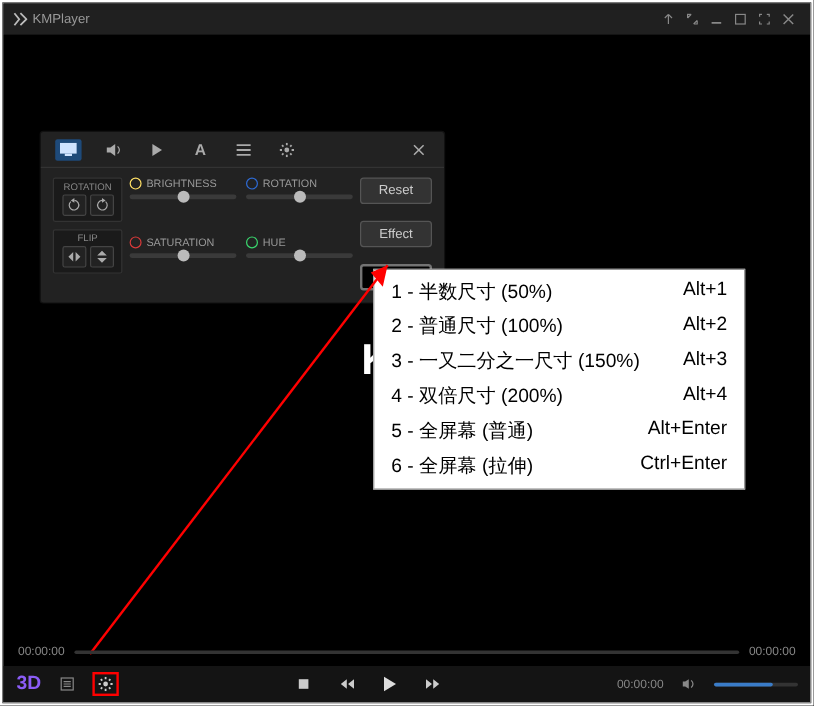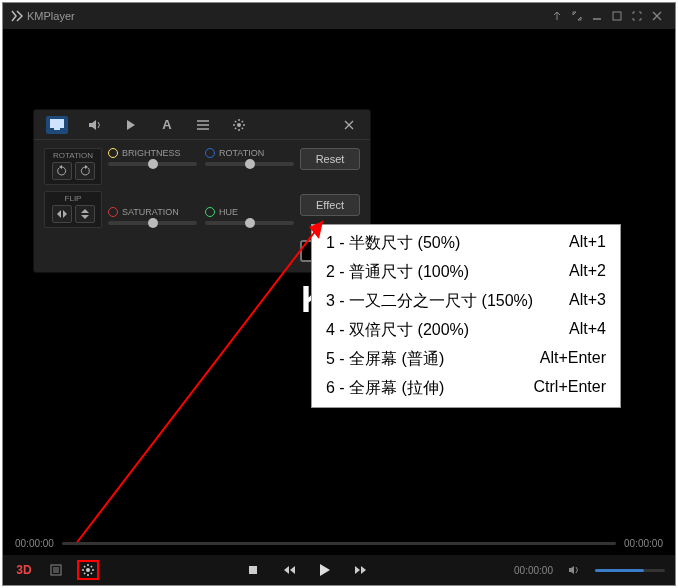--- a/index.html
+++ b/index.html
@@ -25,36 +25,36 @@
   .minibox { background: #1a1a1a; border: 1px solid #333; border-radius: 2px; margin-bottom: 6px; padding: 2px 3px 4px; }
   .minibox .mb-label { font-size: 8px; color: #888; text-align: center; margin-bottom: 2px; }
   .minibox .mb-row { display: flex; gap: 3px; justify-content: center; }
   .mb-btn { width: 20px; height: 18px; background: #222; border: 1px solid #444; border-radius: 2px; display: flex; align-items: center; justify-content: center; color: #aaa; }
   .col-mid { flex: 1; display: grid; grid-template-columns: 1fr 1fr; gap: 4px 8px; }
   .ctrl { }
   .ctrl-label { display: flex; align-items: center; gap: 4px; color: #999; font-size: 9px; margin-bottom: 4px; }
   .ctrl-label .dot { width: 10px; height: 10px; border: 1px solid #666; border-radius: 50%; display: inline-block; }
   .ctrl .slider { position: relative; height: 4px; background: #3a3a3a; border-radius: 2px; }
   .ctrl .slider .thumb { position: absolute; top: -3px; width: 10px; height: 10px; background: #bbb; border-radius: 50%; transform: translateX(-50%); }
-  .col-right { width: 60px; display: flex; flex-direction: column; gap: 24px; }
+  .col-right { width: 60px; display: flex; flex-direction: column; gap: 14px; }
   .pbtn { height: 22px; background: #333; border: 1px solid #555; border-radius: 3px; font-size: 11px; color: #ccc; display: flex; align-items: center; justify-content: center; }
   .pbtn.highlight { border: 2px solid #737373; color: #2d8cff; background: #000000; }
   
   .menu { position: absolute; left: 308px; top: 195px; width: 310px; background: #fff; border: 1px solid #999; padding: 4px 0; font-size: 16px; color: #000; }
   .menu-item { display: flex; padding: 4px 14px; }
   .menu-item .mi-label { flex: 1; }
   .menu-item .mi-short { color: #000; }
   
   .arrow-svg { position: absolute; left: 0; top: 0; pointer-events: none; }
   
   .seekbar { position: absolute; left: 12px; right: 12px; bottom: 36px; display: flex; align-items: center; gap: 8px; color: #888; font-size: 10px; }
   .seekbar .track { flex: 1; height: 3px; background: #333; border-radius: 2px; }
   
   .bottombar { position: absolute; left: 0; right: 0; bottom: 0; height: 30px; background: #141414; display: flex; align-items: center; padding: 0 10px; gap: 10px; color: #888; }
-  .bottombar .bbtn { width: 22px; height: 20px; display: flex; align-items: center; justify-content: center; color: #ef4444; font-size: 12px; }
+  .bottombar .bbtn { width: 22px; height: 20px; display: flex; align-items: center; justify-content: center; color: #8b5cf6; font-size: 16px; }
   .bottombar .bgap { flex: 1; }
   .bottombar .center { display: flex; gap: 14px; align-items: center; }
   .volbar { width: 70px; height: 3px; background: #333; border-radius: 2px; position: relative; }
   .volbar .fill { position: absolute; left: 0; top: 0; bottom: 0; width: 70%; background: #3a7cc8; border-radius: 2px; }
   .gear-highlight { border: 2px solid #ff0000; padding: 1px; }
   .d3 { font-size: 11px; font-weight: bold; color: #666; }
 </style>
 </head>
 <body>
 

